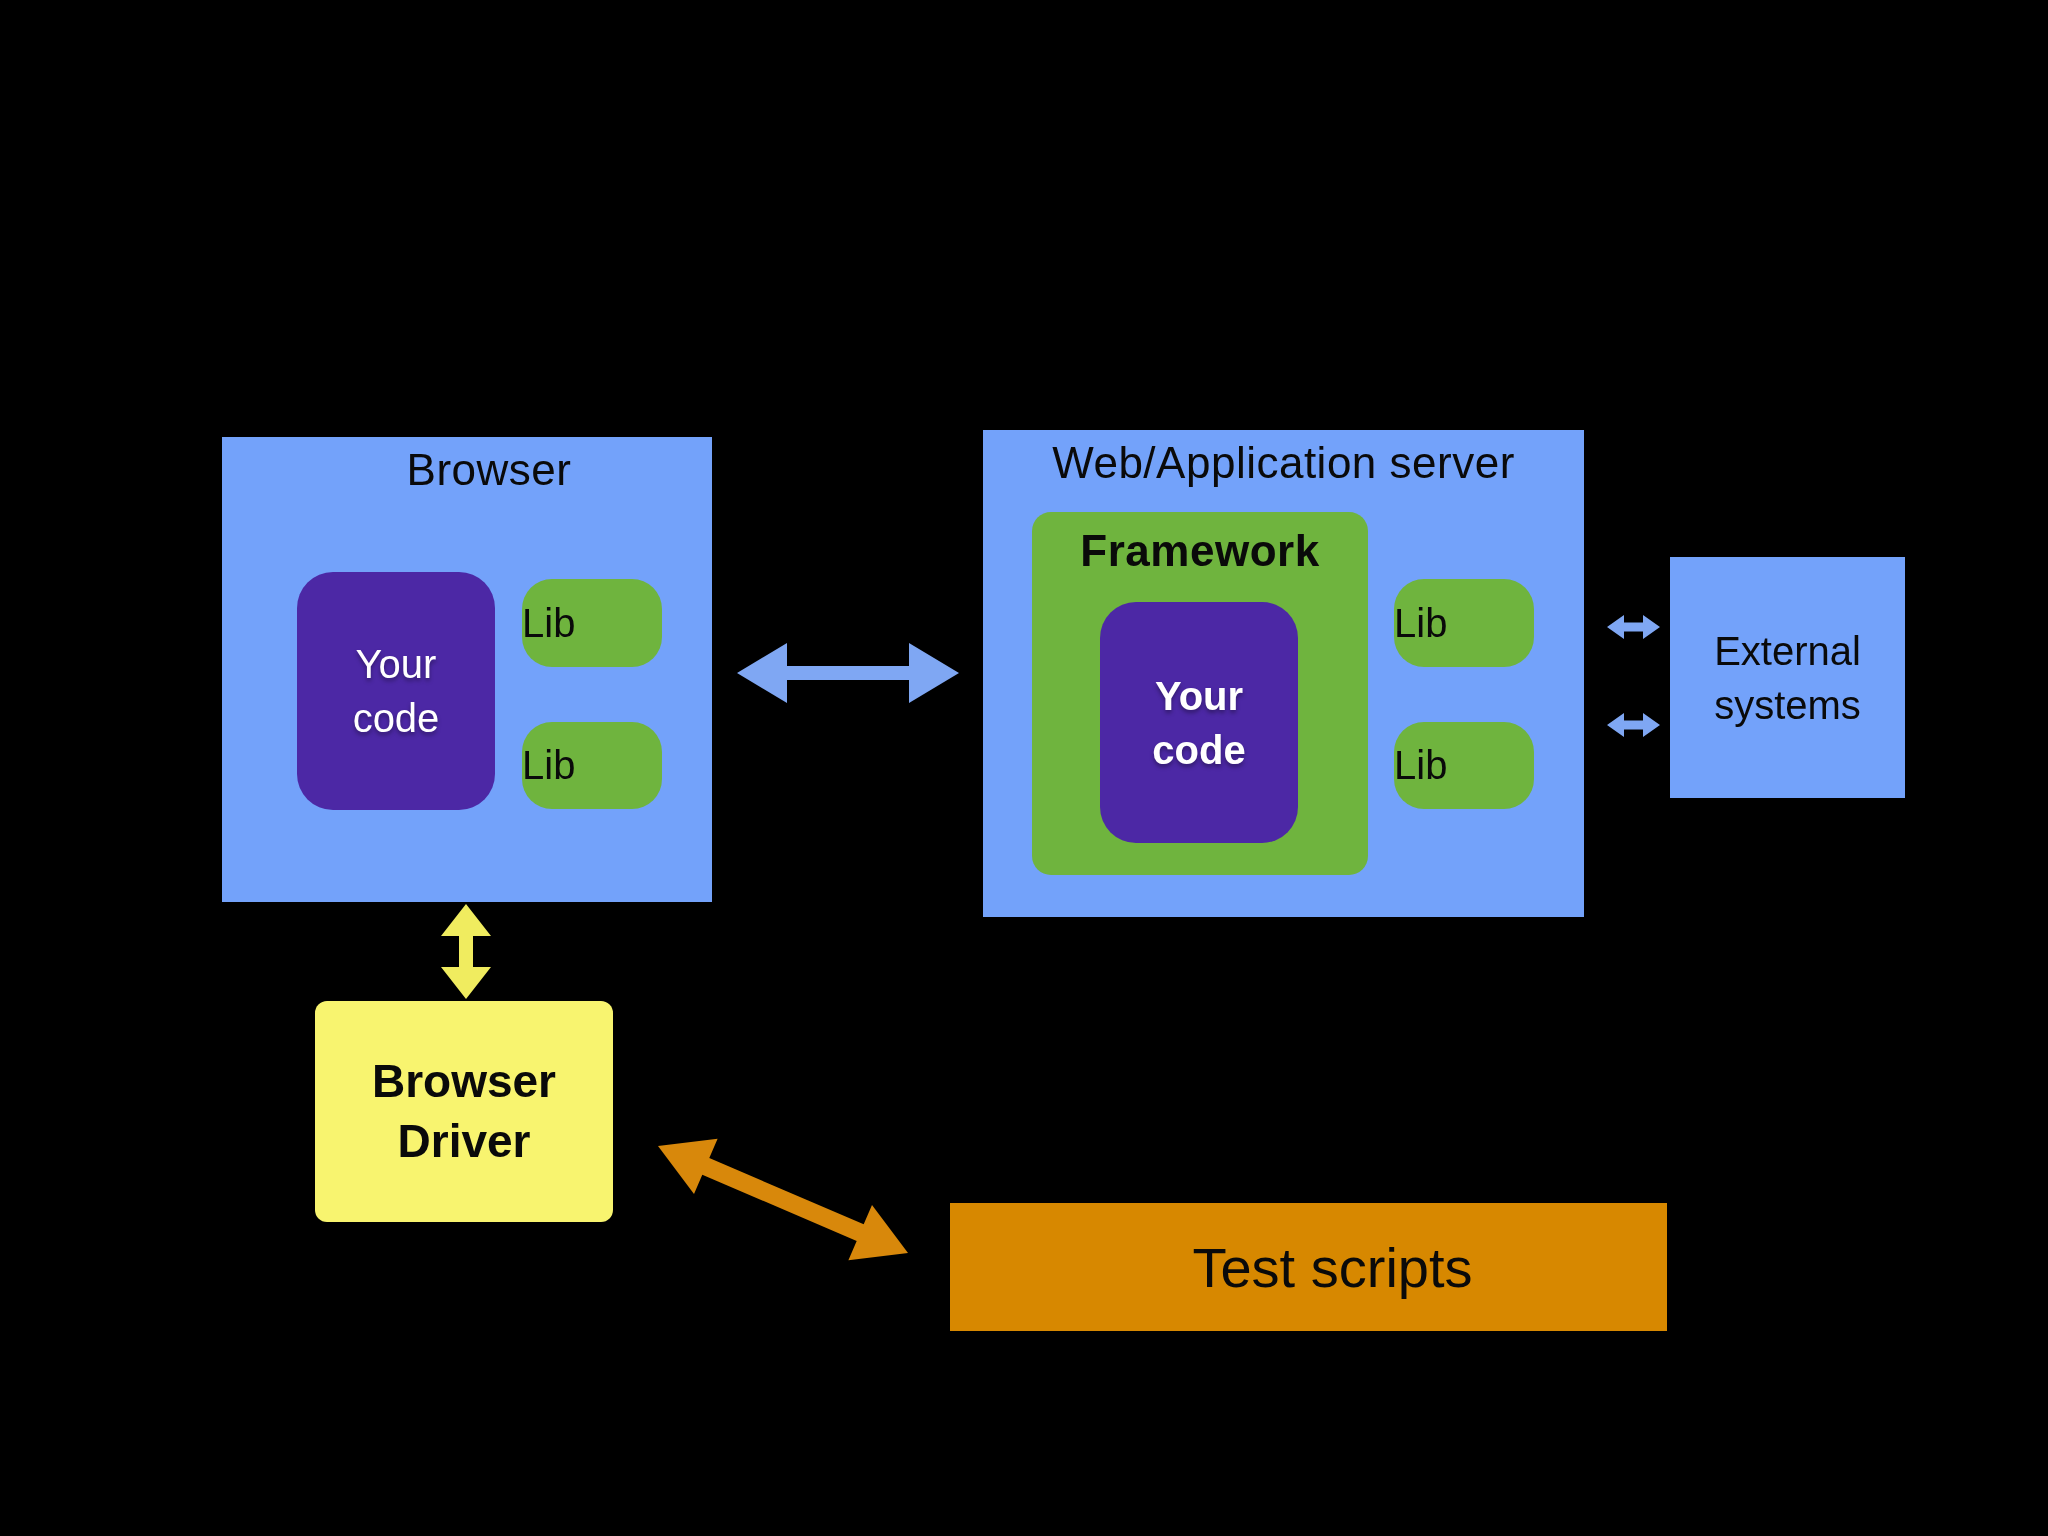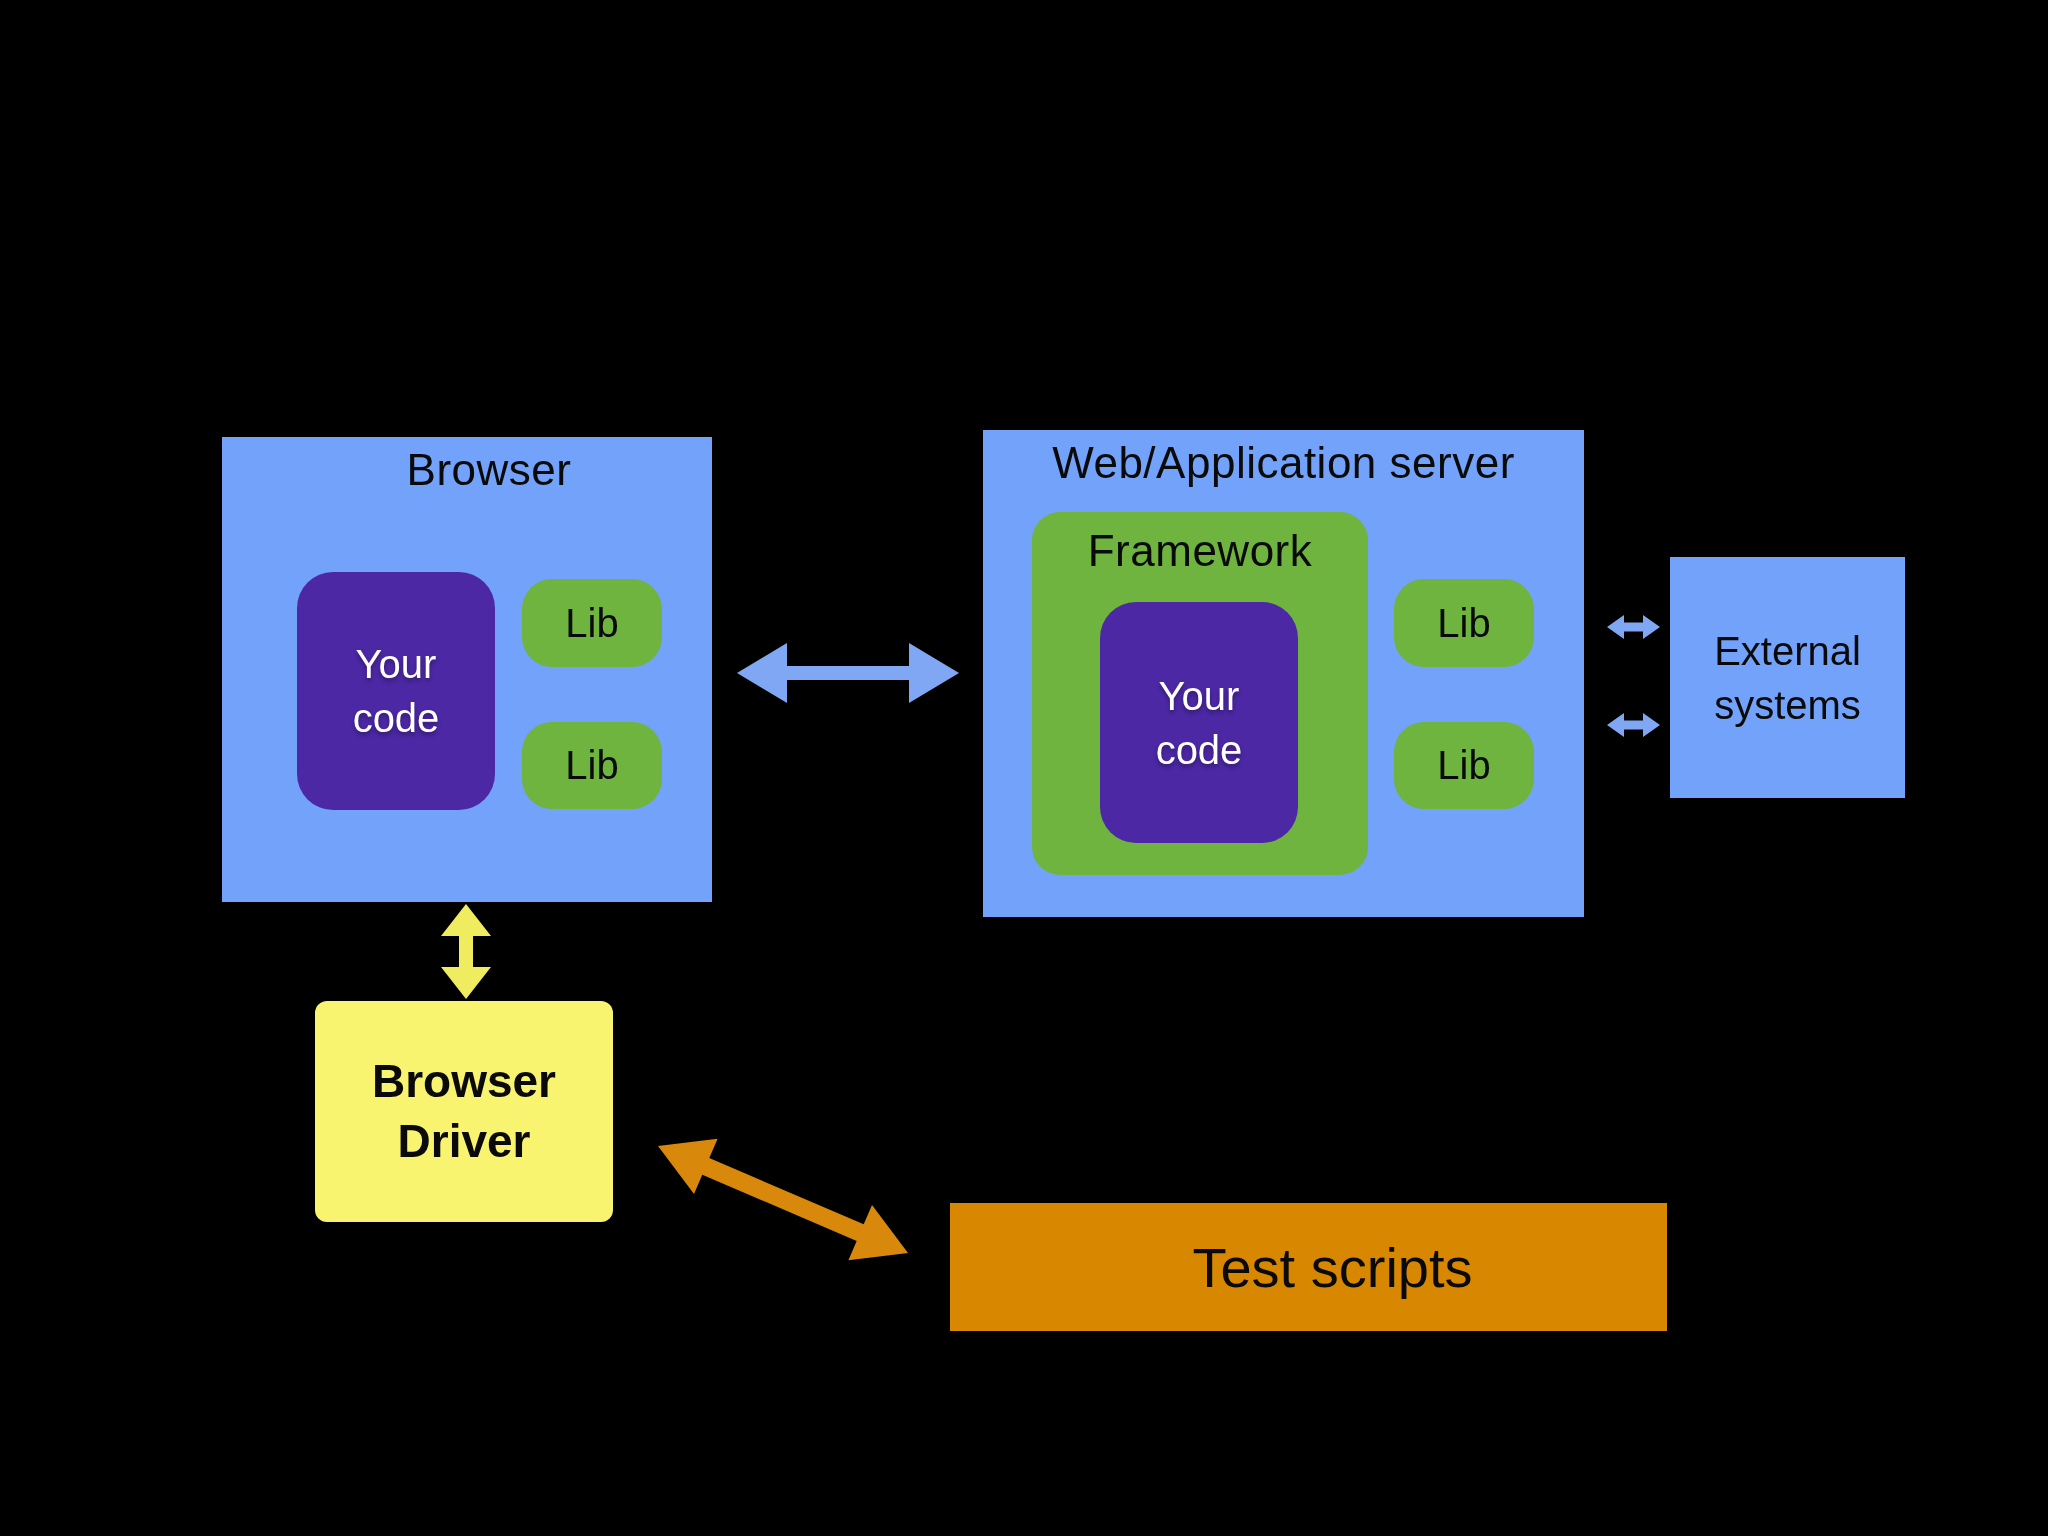--- a/index.html
+++ b/index.html
@@ -17,36 +17,36 @@
   .green-box  { background: #6FB43E; }
   .purple-box { background: #4C28A5; }
 
   .box-title {
     position: absolute; left: 0; right: 0; text-align: center;
     color: #0a0a0a; font-size: 44px; letter-spacing: 0.5px;
   }
 
   .lib {
     border-radius: 30px;
-    display: flex; align-items: center; justify-content: center;
+    display: flex; align-items: center; 
     color: #0a0a0a; font-size: 40px;
   }
 
   .your-code {
     border-radius: 36px;
     display: flex; align-items: center; justify-content: center;
     text-align: center;
   }
   .your-code span {
     display: block; width: 130px;
     color: #ffffff; font-size: 40px; line-height: 1.35;
     text-shadow: 0 3px 4px rgba(0,0,0,0.35);
   }
 
-  #framework { border-radius: 28px; }
+  #framework { border-radius: 19px; font-weight: bold; }
 
   #external-systems {
     display: flex; align-items: center; justify-content: center; text-align: center;
   }
   #external-systems span {
     display: block; width: 170px;
     color: #0a0a0a; font-size: 40px; line-height: 1.35;
   }
 
   #browser-driver {

